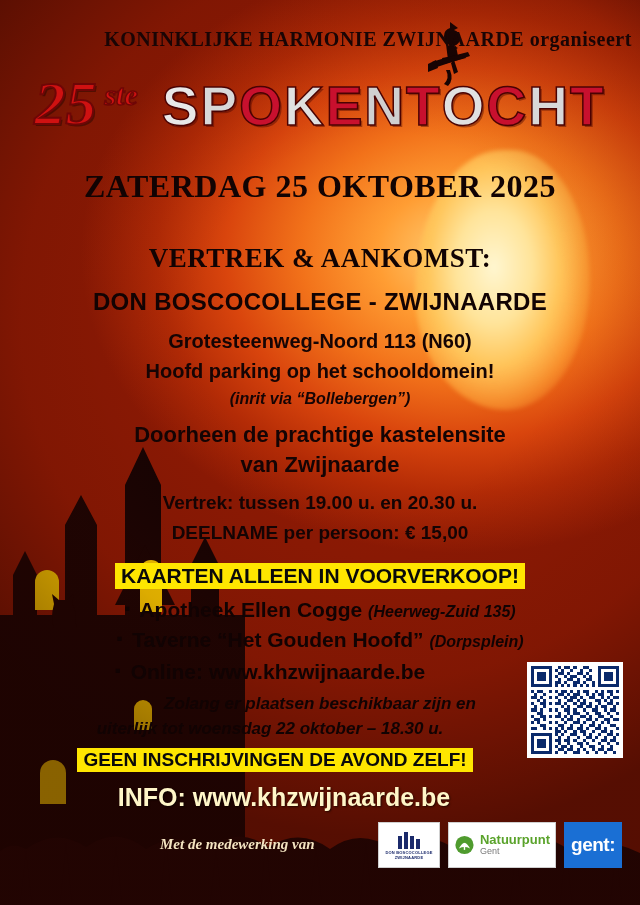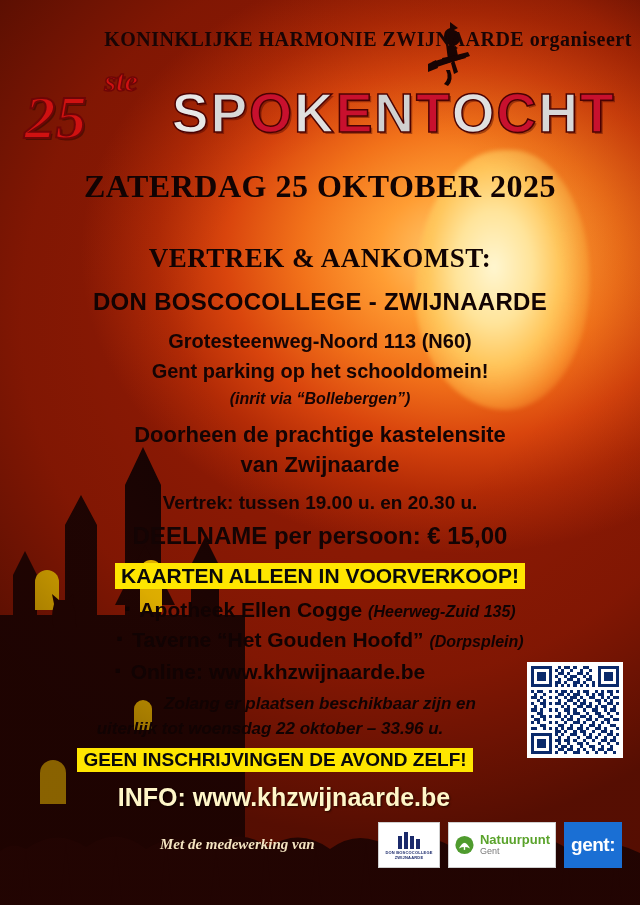--- a/index.html
+++ b/index.html
@@ -78,26 +78,26 @@
     font-size: 20px;
   }
   #org-line .organiseert {
     font-family: "Liberation Serif", serif;
     font-style: normal;
     font-weight: bold;
     font-size: 20px;
   }
   
   #title-row {
-    top: 86px;
+    top: 62px;
     height: 72px;
     display: flex;
-    align-items: flex-start;
+    align-items: flex-end;
     justify-content: center;
-    gap: 22px;
+    gap: 12px;
   }
   #title-25 {
     font-family: "Liberation Serif", serif;
     font-weight: bold;
     font-style: italic;
     font-size: 62px;
     line-height: 1;
     color: #cf1111;
     -webkit-text-stroke: 2px #6e0606;
     text-shadow: 2px 2px 0 rgba(0,0,0,0.35);
@@ -193,21 +193,21 @@
     top: 492px;
     font-family: "Liberation Sans", sans-serif;
     font-weight: bold;
     font-size: 19px;
     color: #140404;
   }
   #price-line {
     top: 522px;
     font-family: "Liberation Sans", sans-serif;
     font-weight: bold;
-    font-size: 24px;
+    font-size: 19px;
     color: #140404;
   }
   .hl {
     background: #ffe600;
     color: #0a0a0a;
     padding: 1px 6px;
     display: inline-block;
   }
   #voorverkoop {
     top: 563px;
@@ -467,21 +467,21 @@
 
     <div class="line" id="school-line">
       <span>DON BOSCOCOLLEGE - ZWIJNAARDE</span>
     </div>
 
     <div class="line" id="address-line">
       <span>Grotesteenweg-Noord 113 (N60)</span>
     </div>
 
     <div class="line" id="parking-line">
-      <span>Gent parking op het schooldomein!</span>
+      <span>Hoofd parking op het schooldomein!</span>
     </div>
 
     <div class="line" id="inrit-line">
       <span>(inrit via “Bollebergen”)</span>
     </div>
 
     <div class="line" id="route1">
       <span>Doorheen de prachtige kastelensite</span>
     </div>
     <div class="line" id="route2">
@@ -515,21 +515,21 @@
     <div class="line" id="online-line">
       <span class="bullet">▪</span>
       <span>Online:</span>
       <span>www.khzwijnaarde.be</span>
     </div>
 
     <div class="line" id="zolang1">
       <span>Zolang er plaatsen beschikbaar zijn en</span>
     </div>
     <div class="line" id="zolang2">
-      <span>uiterlijk tot woensdag 22 oktober – 33.96 u.</span>
+      <span>uiterlijk tot woensdag 22 oktober – 18.30 u.</span>
     </div>
 
     <div class="line" id="geen-line">
       <span class="hl">GEEN INSCHRIJVINGEN DE AVOND ZELF!</span>
     </div>
 
     <div class="line" id="info-line">
       <span>INFO:</span>
       <span>www.khzwijnaarde.be</span>
     </div>

